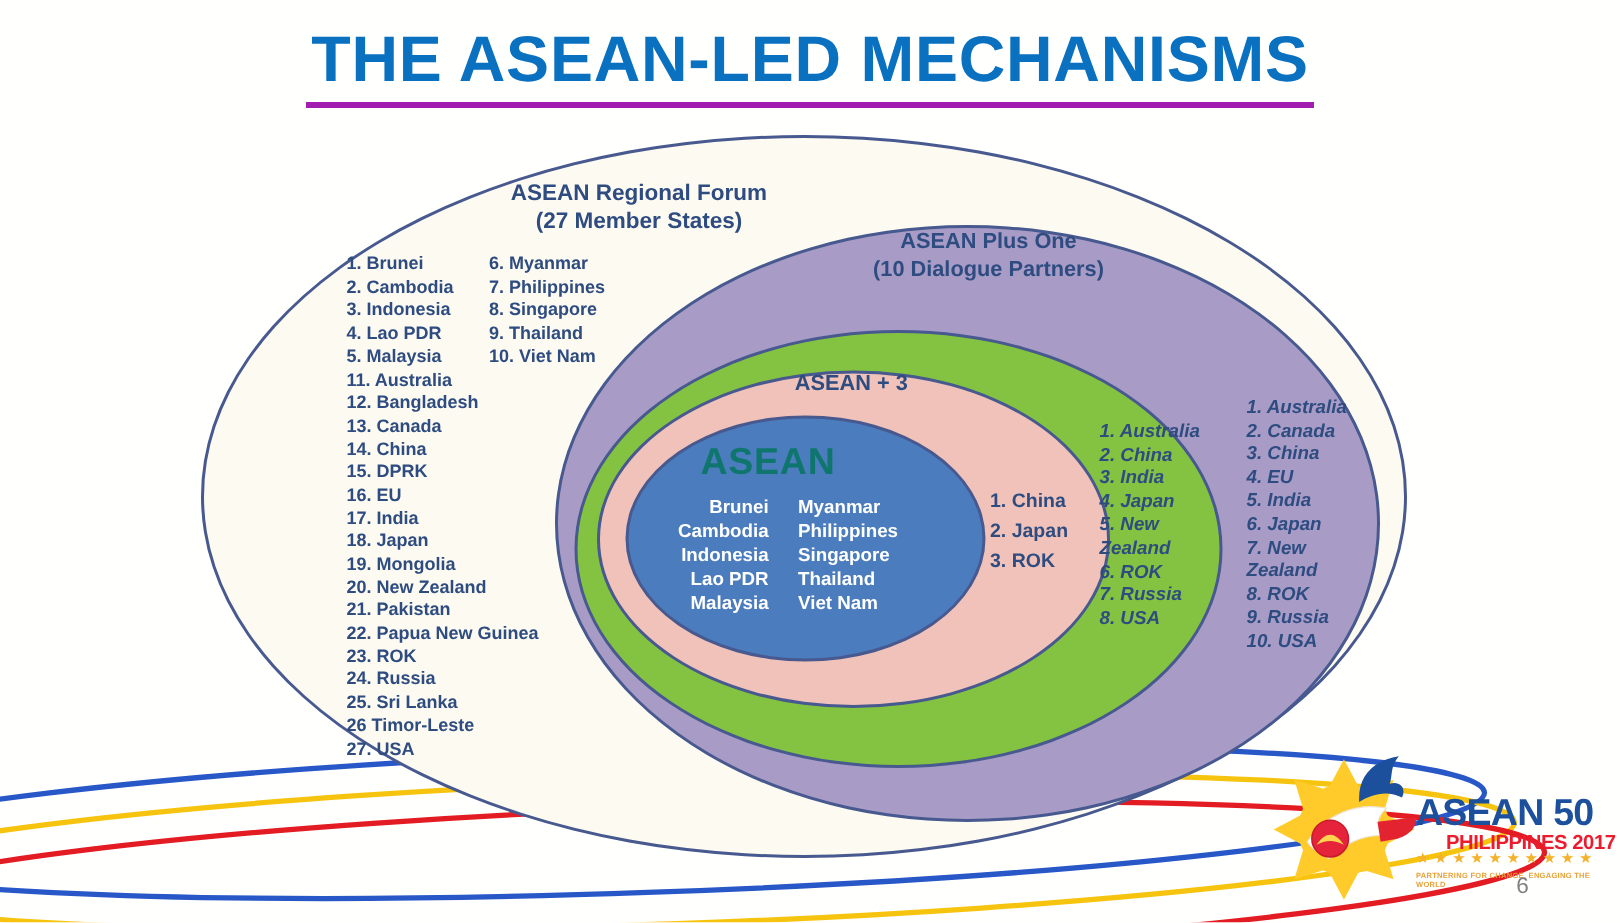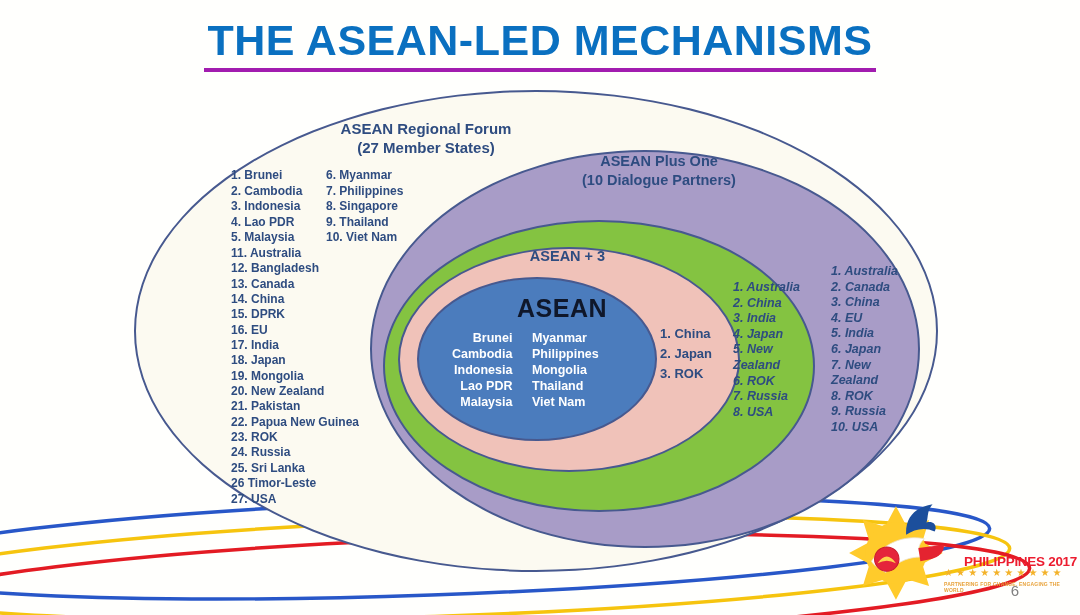--- a/index.html
+++ b/index.html
@@ -28,21 +28,21 @@
   .hdr2{text-align:center;line-height:1.28;}
   .arf-hdr{left:286px;top:119px;width:280px;font-size:15px;}
   .p1-hdr {left:528px;top:152px;width:262px;font-size:14.5px;}
   .eas-hdr{left:495px;top:226px;width:200px;font-size:14.5px;text-align:center;}
   .p3-hdr {left:515px;top:248px;width:105px;font-size:14.5px;text-align:center;}
   .list div{white-space:nowrap;}
   .list.wrap div{white-space:normal;font-style:italic;}
   .arf-col1{left:231px;top:168px;font-size:12px;line-height:15.5px;}
   .arf-col2{left:326px;top:168px;font-size:12px;line-height:15.5px;}
   .arf-rest{left:231px;top:246px;font-size:12px;line-height:15.35px;}
-  .asean-title{left:467px;top:294px;width:140px;text-align:right;font-size:25px;color:#0f172a;letter-spacing:.5px;}
+  .asean-title{left:467px;top:294px;width:140px;text-align:left;font-size:25px;color:#0f766e;letter-spacing:.5px;}
   .asean-col1{left:452px;top:330px;font-size:12.5px;line-height:16px;color:#fff;text-align:right;}
   .asean-col2{left:532px;top:330px;font-size:12.5px;line-height:16px;color:#fff;}
   .p3-list {left:660px;top:324px;font-size:13px;line-height:20px;}
   .eas-list{left:733px;top:280px;width:74px;font-size:12.5px;line-height:15.6px;}
   .p1-list {left:831px;top:264px;width:82px;font-size:12.5px;line-height:15.6px;}
   
   .logo{position:absolute;z-index:6;}
   .logo-svg{left:843px;top:498px;width:112px;height:110px;}
   .logo-line1{left:944px;top:528px;width:130px;font-size:25px;font-weight:bold;color:#1c4f9c;letter-spacing:-.5px;}
   .logo-line2{left:964px;top:554px;width:130px;font-size:13.5px;font-weight:bold;color:#ec1c2e;letter-spacing:-.3px;}
@@ -150,33 +150,34 @@
   <div class="txt list asean-col1">
       <div>Brunei</div>
       <div>Cambodia</div>
       <div>Indonesia</div>
       <div>Lao PDR</div>
       <div>Malaysia</div>
     </div>
   <div class="txt list asean-col2">
       <div>Myanmar</div>
       <div>Philippines</div>
-      <div>Mongolia</div>
+      <div>Singapore</div>
       <div>Thailand</div>
       <div>Viet Nam</div>
     </div>
 
   <svg class="logo logo-svg" viewBox="0 0 110 108" style="position:absolute;">
     <path fill="#ffcb2b" d="M98,54 77.9,64.7 84.5,86.5 62.7,79.9 52,100 41.3,79.9 19.5,86.5 26.1,64.7 6,54 26.1,43.3 19.5,21.5 41.3,28.1 52,8 62.7,28.1 84.5,21.5 77.9,43.3 Z"></path>
     <circle cx="52" cy="54" r="30" fill="#ffcb2b"></circle>
     <path fill="#ffffff" stroke="#ece3cd" stroke-width="0.8" d="M28 62 C40 44 60 36 80 40 C73 46 73 53 78 58 C62 57 50 66 42 73 C35 69 30 66 28 62 Z"></path>
     <path fill="#1c4f9c" d="M62 36 C61 20 70 9 88 6 C82 13 84 19 82 24 C89 22 93 27 90 33 C80 28 70 31 62 36 Z"></path>
     <path fill="#e42330" d="M74 49 L99 46 C100 53 94 58 87 60 L76 62 Z"></path>
     <circle cx="43" cy="60" r="12" fill="#e5243b" stroke="#c81a2b" stroke-width="1"></circle>
     <path fill="#ffd34d" d="M34 64 Q43 51 52 64 Q43 59 34 64 Z"></path>
   </svg>
+  <div class="logo logo-line1">ASEAN 50</div>
   <div class="logo logo-line2">PHILIPPINES 2017</div>
   <div class="logo logo-stars">★★★★★★★★★★</div>
   <div class="logo logo-tag">PARTNERING FOR CHANGE, ENGAGING THE WORLD</div>
 
   <div class="page-num">6</div>
 
 </div>
 
 </body></html>

